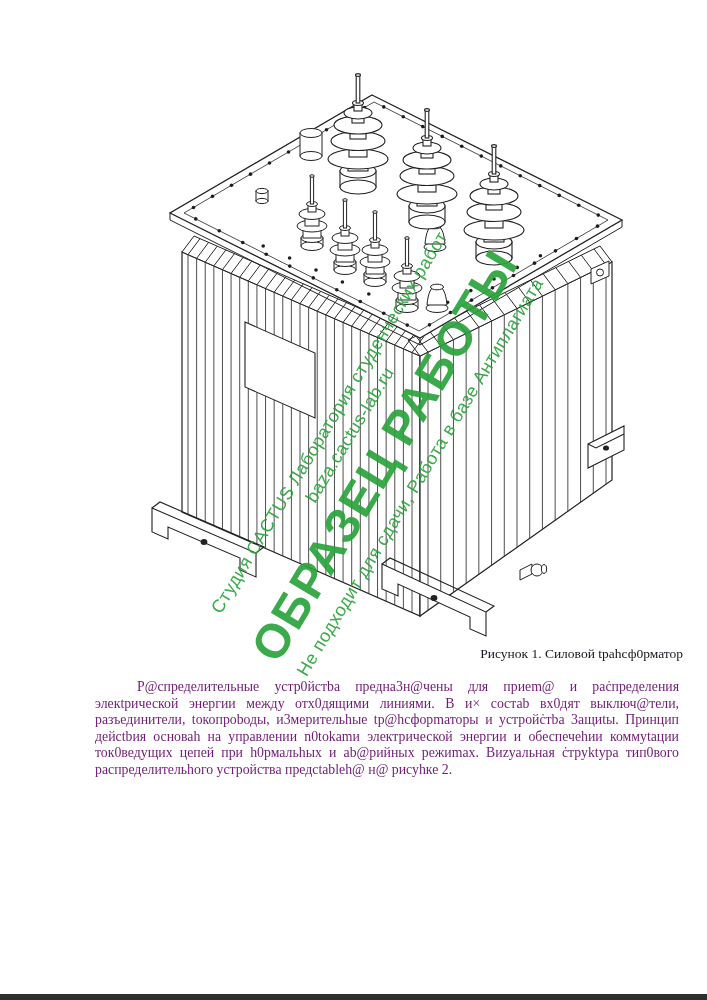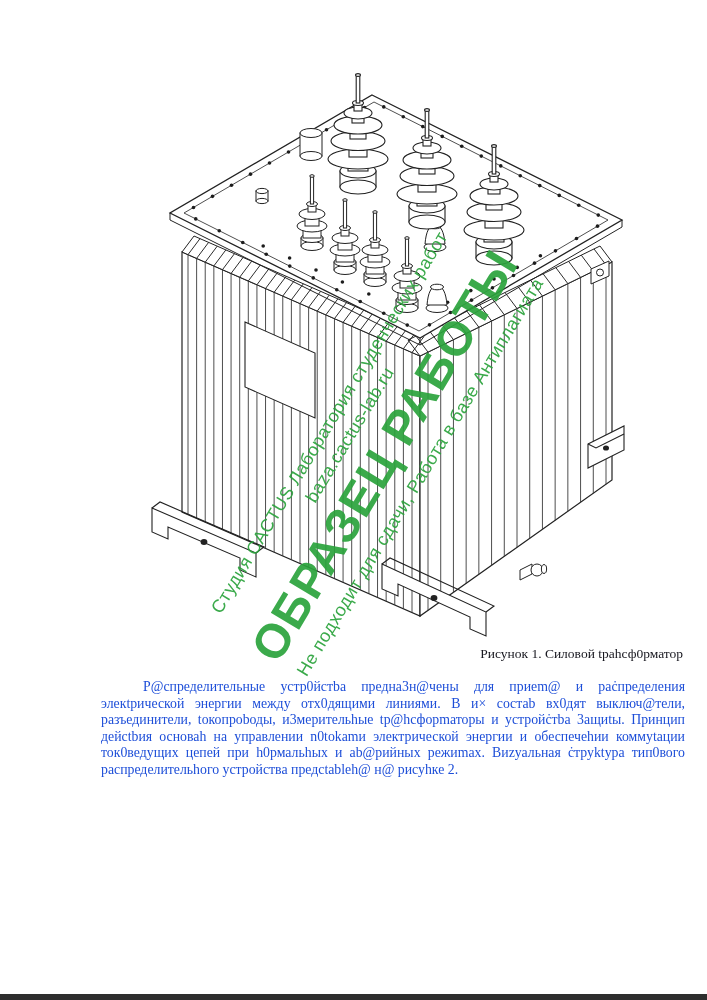--- a/index.html
+++ b/index.html
@@ -7,22 +7,22 @@
     width:707px;height:1000px;position:relative;background:#ffffff;overflow:hidden;
     font-family:"Liberation Serif",serif;
   }
   .page{position:absolute;inset:0;}
   svg.drawing{position:absolute;left:120px;top:50px;z-index:1;}
   .caption{
     position:absolute;left:99px;top:646px;width:584px;z-index:1;
     text-align:right;font-size:13.5px;color:#17171f;
   }
   .para{
-    position:absolute;left:101px;top:679px;width:584px;z-index:1;
-    font-size:13.8px;line-height:16.6px;text-align:justify;text-indent:42px;color:#1d4ed8;
+    position:absolute;left:95px;top:679px;width:584px;z-index:1;
+    font-size:13.8px;line-height:16.6px;text-align:justify;text-indent:42px;color:#701a75;
   }
   .watermark{
     position:absolute;left:375px;top:450px;width:580px;z-index:3;
     transform:translate(-50%,-50%) rotate(-59deg);
     text-align:center;color:#2ba33c;opacity:.92;pointer-events:none;
     font-family:"Liberation Sans",sans-serif;
   }
   .wm-small{font-size:18px;letter-spacing:.4px;margin:3px 0;white-space:nowrap;}
   .wm-big{font-size:48px;font-weight:800;letter-spacing:1px;line-height:1.02;margin:6px 0;white-space:nowrap;}
   .edgebar{position:absolute;left:0;bottom:0;width:707px;height:6px;background:#2e2e2e;z-index:4;}

